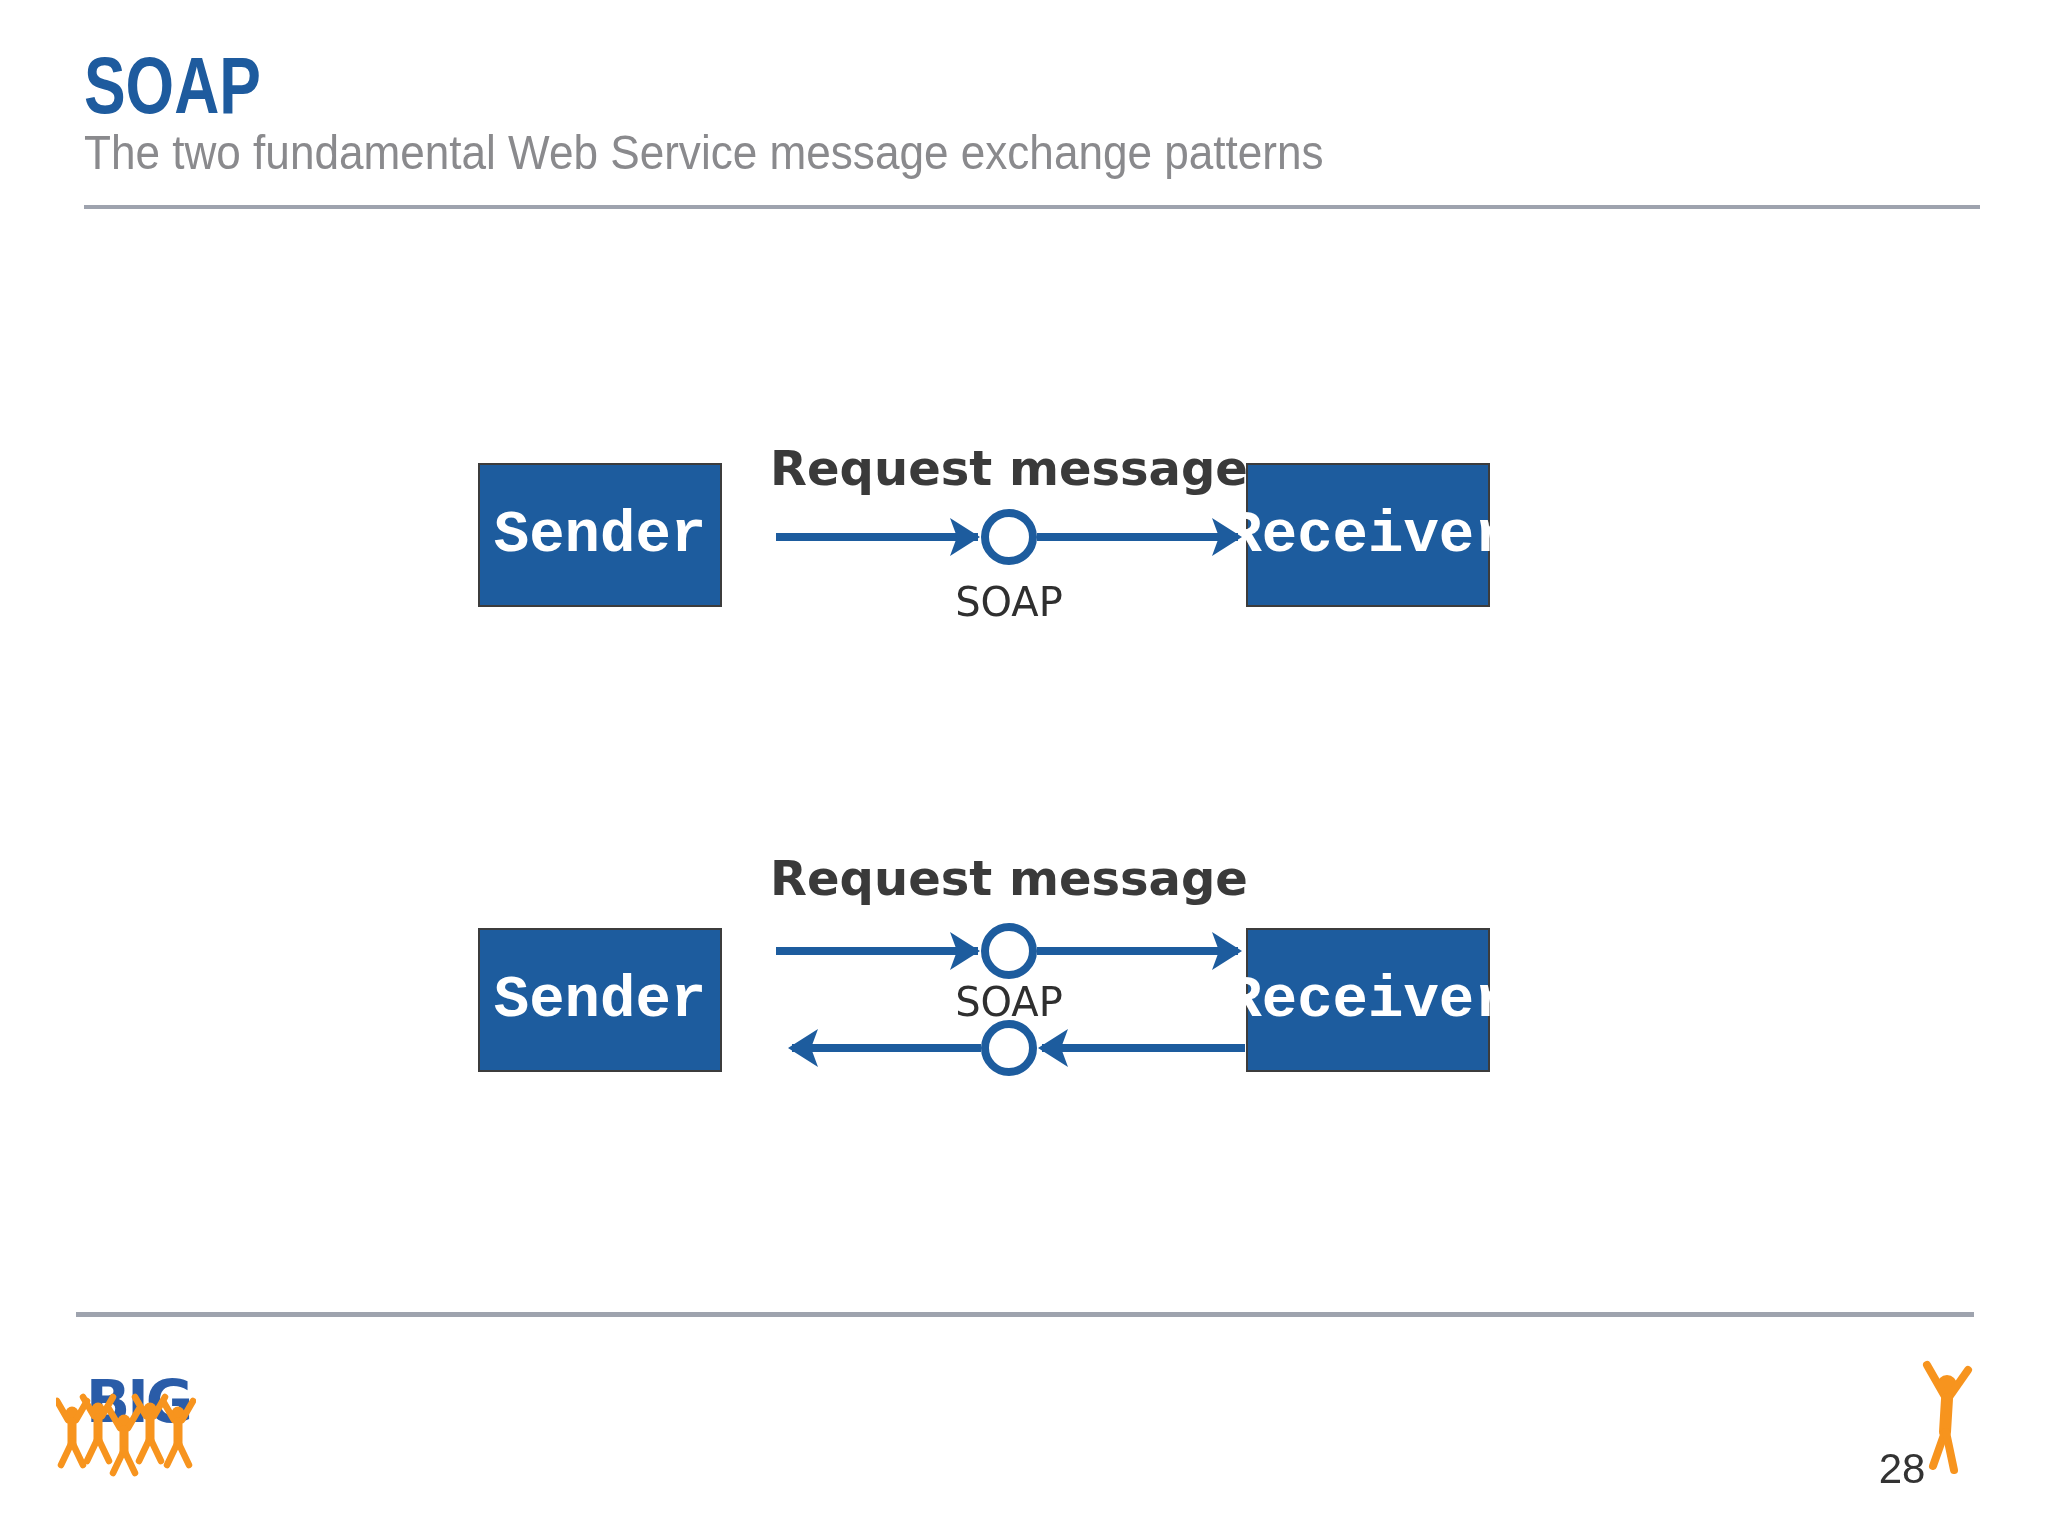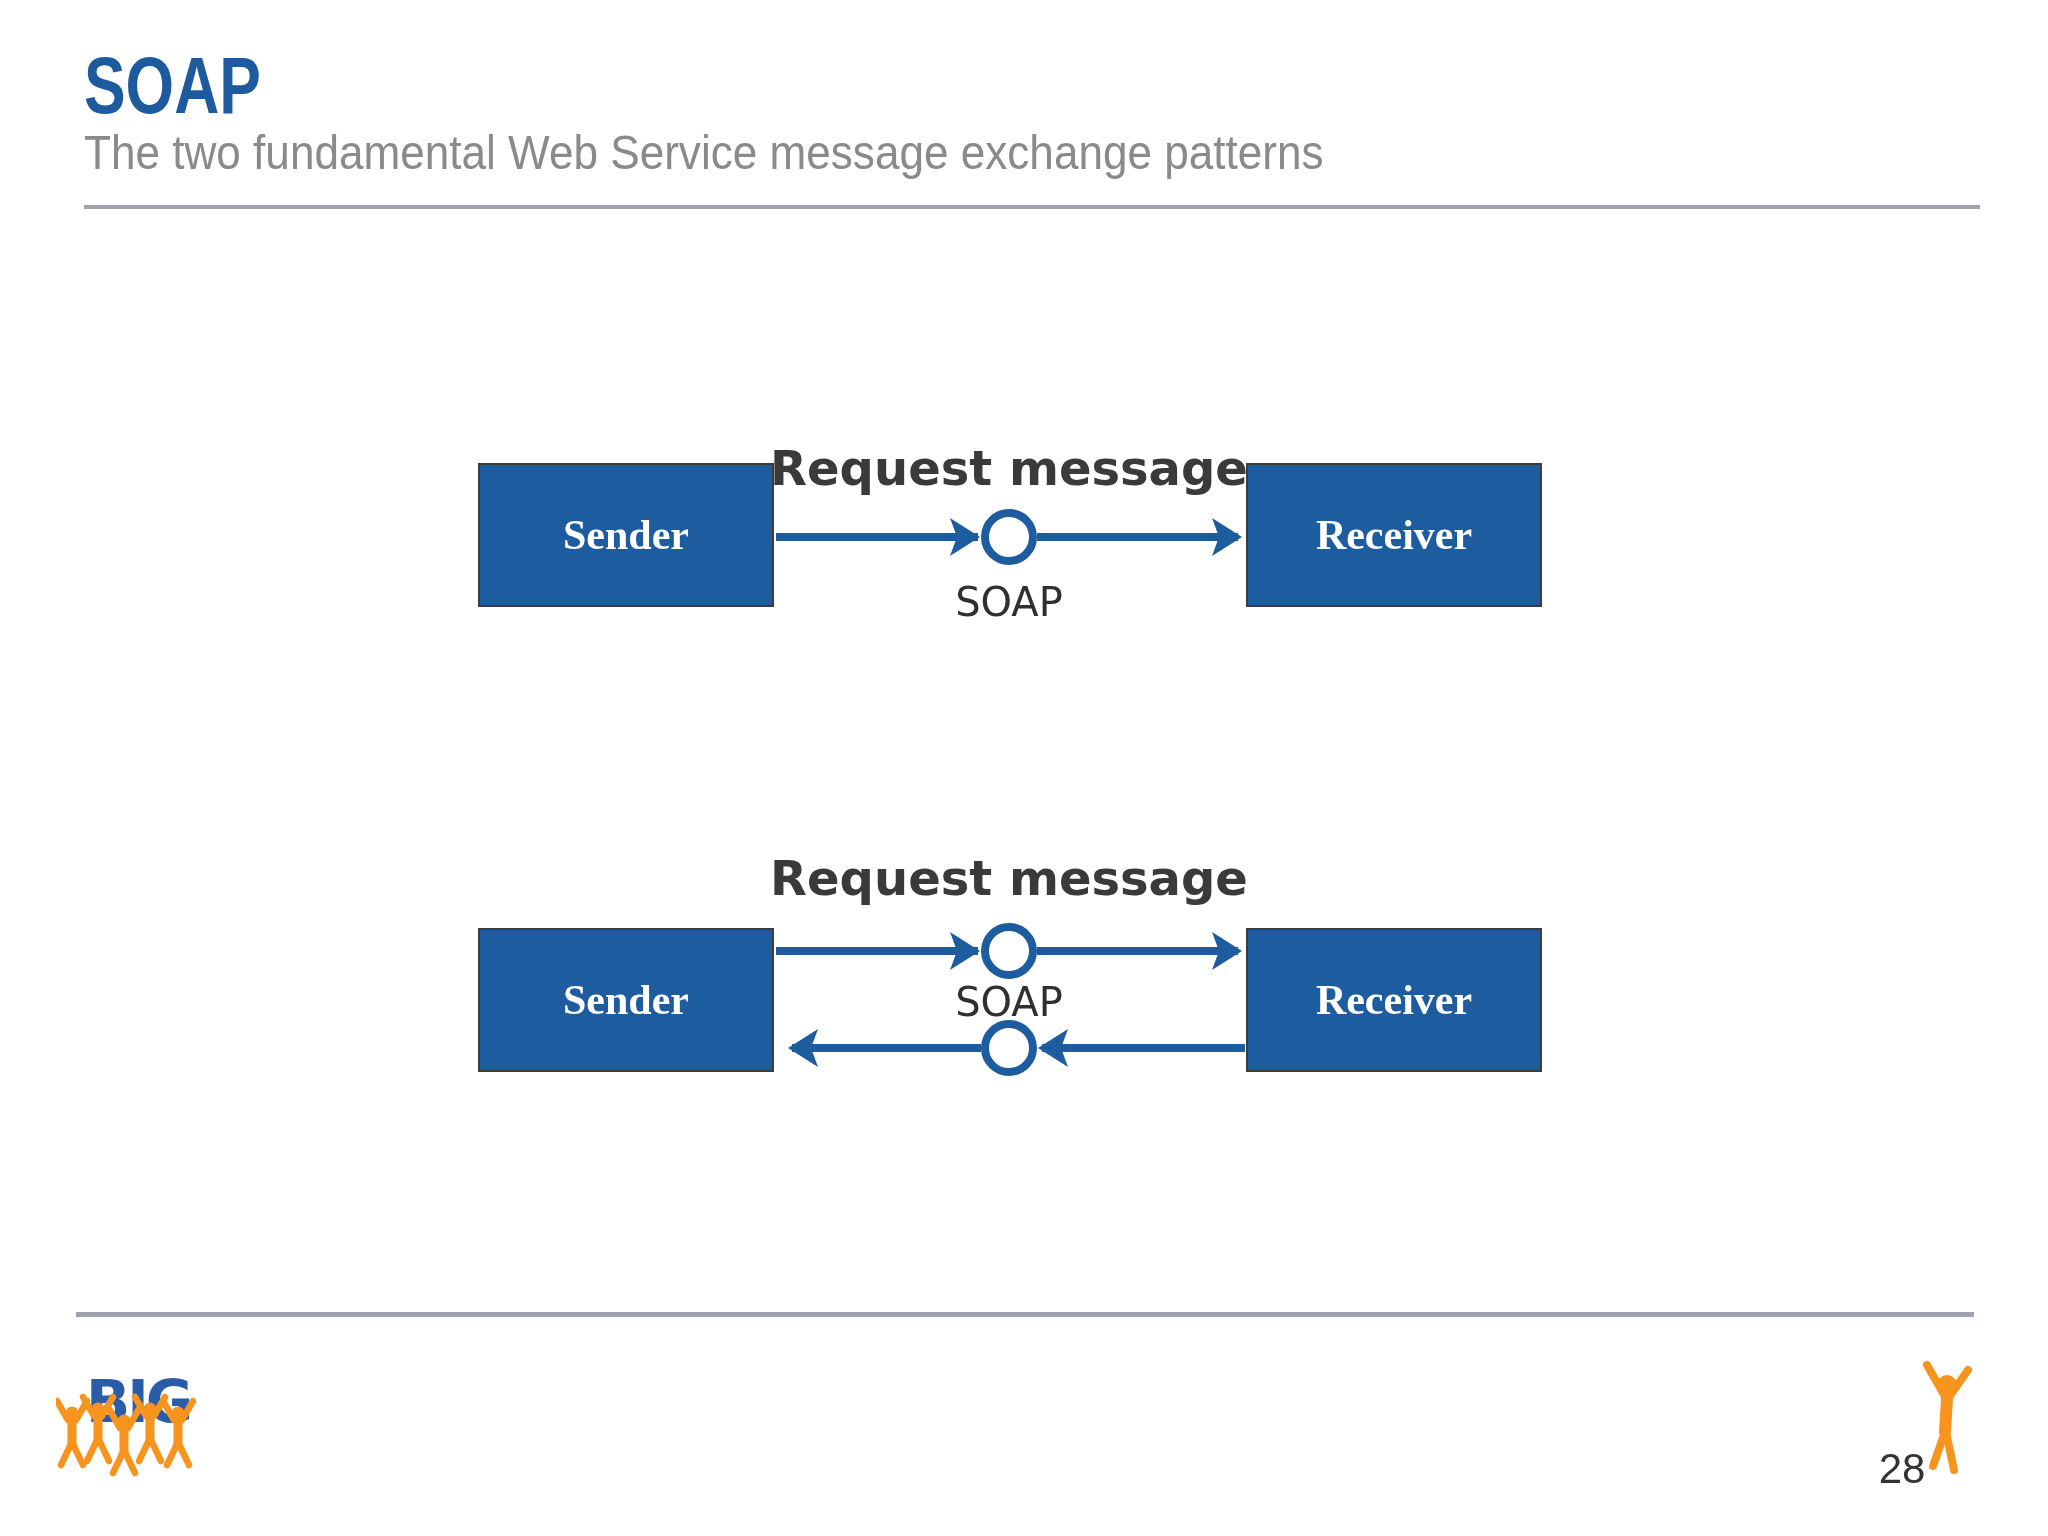--- a/index.html
+++ b/index.html
@@ -17,24 +17,24 @@
   .subtitle{
     position:absolute;left:84px;top:124px;
     font-family:"Liberation Sans",sans-serif;font-size:49px;line-height:1.15;
     color:#8A8A8D;transform:scaleX(0.90);transform-origin:0 0;white-space:nowrap;
   }
   .rule{position:absolute;background:#9EA3AE;}
   .rule.top{left:84px;top:205px;width:1896px;height:4px;}
   .rule.bottom{left:76px;top:1312px;width:1898px;height:5px;}
   
   .node{
-    position:absolute;width:296px;height:144px;box-sizing:border-box;
+    position:absolute;width:244px;height:144px;box-sizing:border-box;
     background:#1D5C9E;border:2px solid #3C3C3C;
     display:flex;align-items:center;justify-content:center;
-    color:#FFFFFF;font-family:Liberation Serif, serif;font-weight:bold;font-size:42px;
+    color:#FFFFFF;font-family:Liberation Mono, monospace;font-weight:bold;font-size:59px;
   }
   .sender-1,.receiver-1{top:463px;}
   .sender-2,.receiver-2{top:928px;}
   .sender-1,.sender-2{left:478px;}
   .receiver-1,.receiver-2{left:1246px;}
   
   .dlabel{
     position:absolute;left:709px;width:600px;text-align:center;line-height:1;
     font-family:"DejaVu Sans",sans-serif;color:#3A3A3A;white-space:nowrap;
   }

